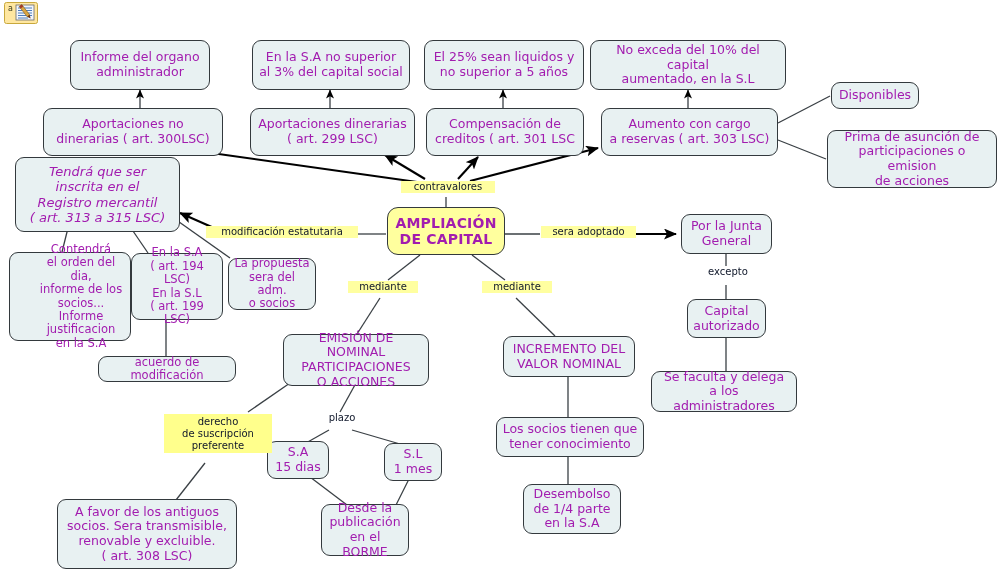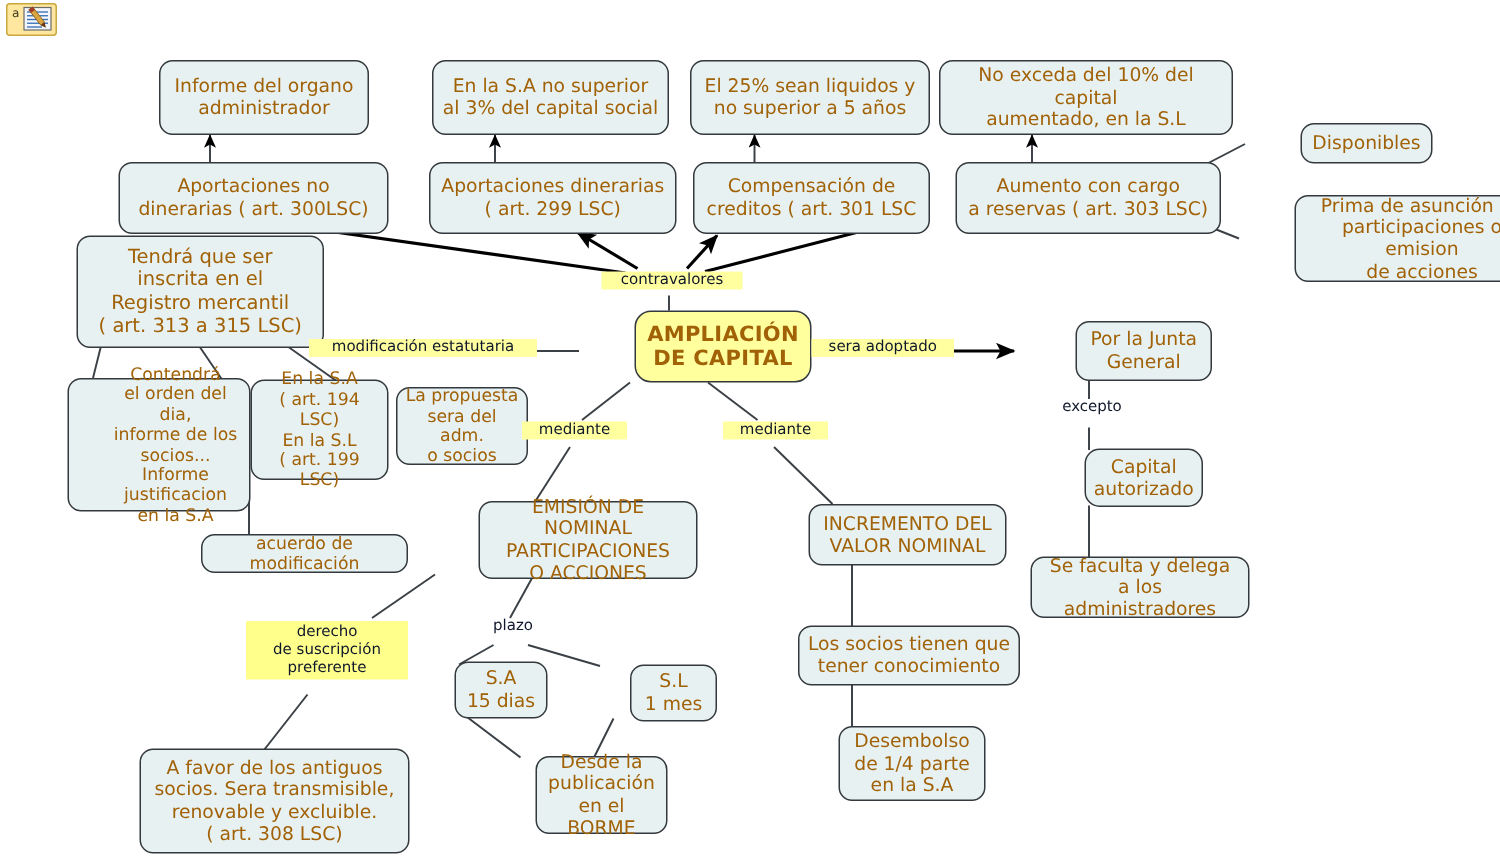--- a/index.html
+++ b/index.html
@@ -25,42 +25,42 @@
     width: 1000px;
     height: 574px;
     pointer-events: none;
   }
   .node {
     position: absolute;
     box-sizing: border-box;
     background: #e8f1f2;
     border: 1px solid #33393d;
     border-radius: 9px;
-    color: #a16207;
+    color: #a21caf;
     text-align: center;
     display: flex;
     align-items: center;
     justify-content: center;
     line-height: 1.17;
     white-space: pre-line;
     padding: 2px 5px;
     font-size: 12.5px;
     z-index: 3;
-    margin-left: 36px;
   }
   .node.root {
     background: #ffff9e;
     border: 1px solid #33393d;
     border-radius: 11px;
     font-weight: bold;
     font-size: 14px;
     letter-spacing: 0.2px;
   }
   .node.big {
     font-size: 13px;
+    font-style: italic;
   }
   .node.small {
     font-size: 11.5px;
   }
   .label {
     position: absolute;
     background: #ffffa0;
     color: #0f172a;
     font-size: 10px;
     line-height: 1.18;
@@ -247,21 +247,21 @@
 o socios</div>
 
   <div class="node small" style="left:98px; top:356px; width:138px; height:26px;">acuerdo de modificación</div>
 
   <div class="node root" style="left:387px; top:207px; width:118px; height:48px;">AMPLIACIÓN
 DE CAPITAL</div>
 
   <div class="node" style="left:681px; top:214px; width:91px; height:40px;">Por la Junta
 General</div>
 
-  <div class="node" style="left:687px; top:299px; width:79px; height:39px;border-radius:10px;">Capital
+  <div class="node" style="left:687px; top:299px; width:79px; height:39px;">Capital
 autorizado</div>
 
   <div class="node" style="left:651px; top:371px; width:146px; height:41px;">Se faculta y delega
 a los administradores</div>
 
   <div class="node" style="left:283px; top:334px; width:146px; height:52px;">EMISIÓN DE NOMINAL
 PARTICIPACIONES
 O ACCIONES</div>
 
   <div class="node" style="left:496px; top:417px; width:148px; height:40px;">Los socios tienen que

